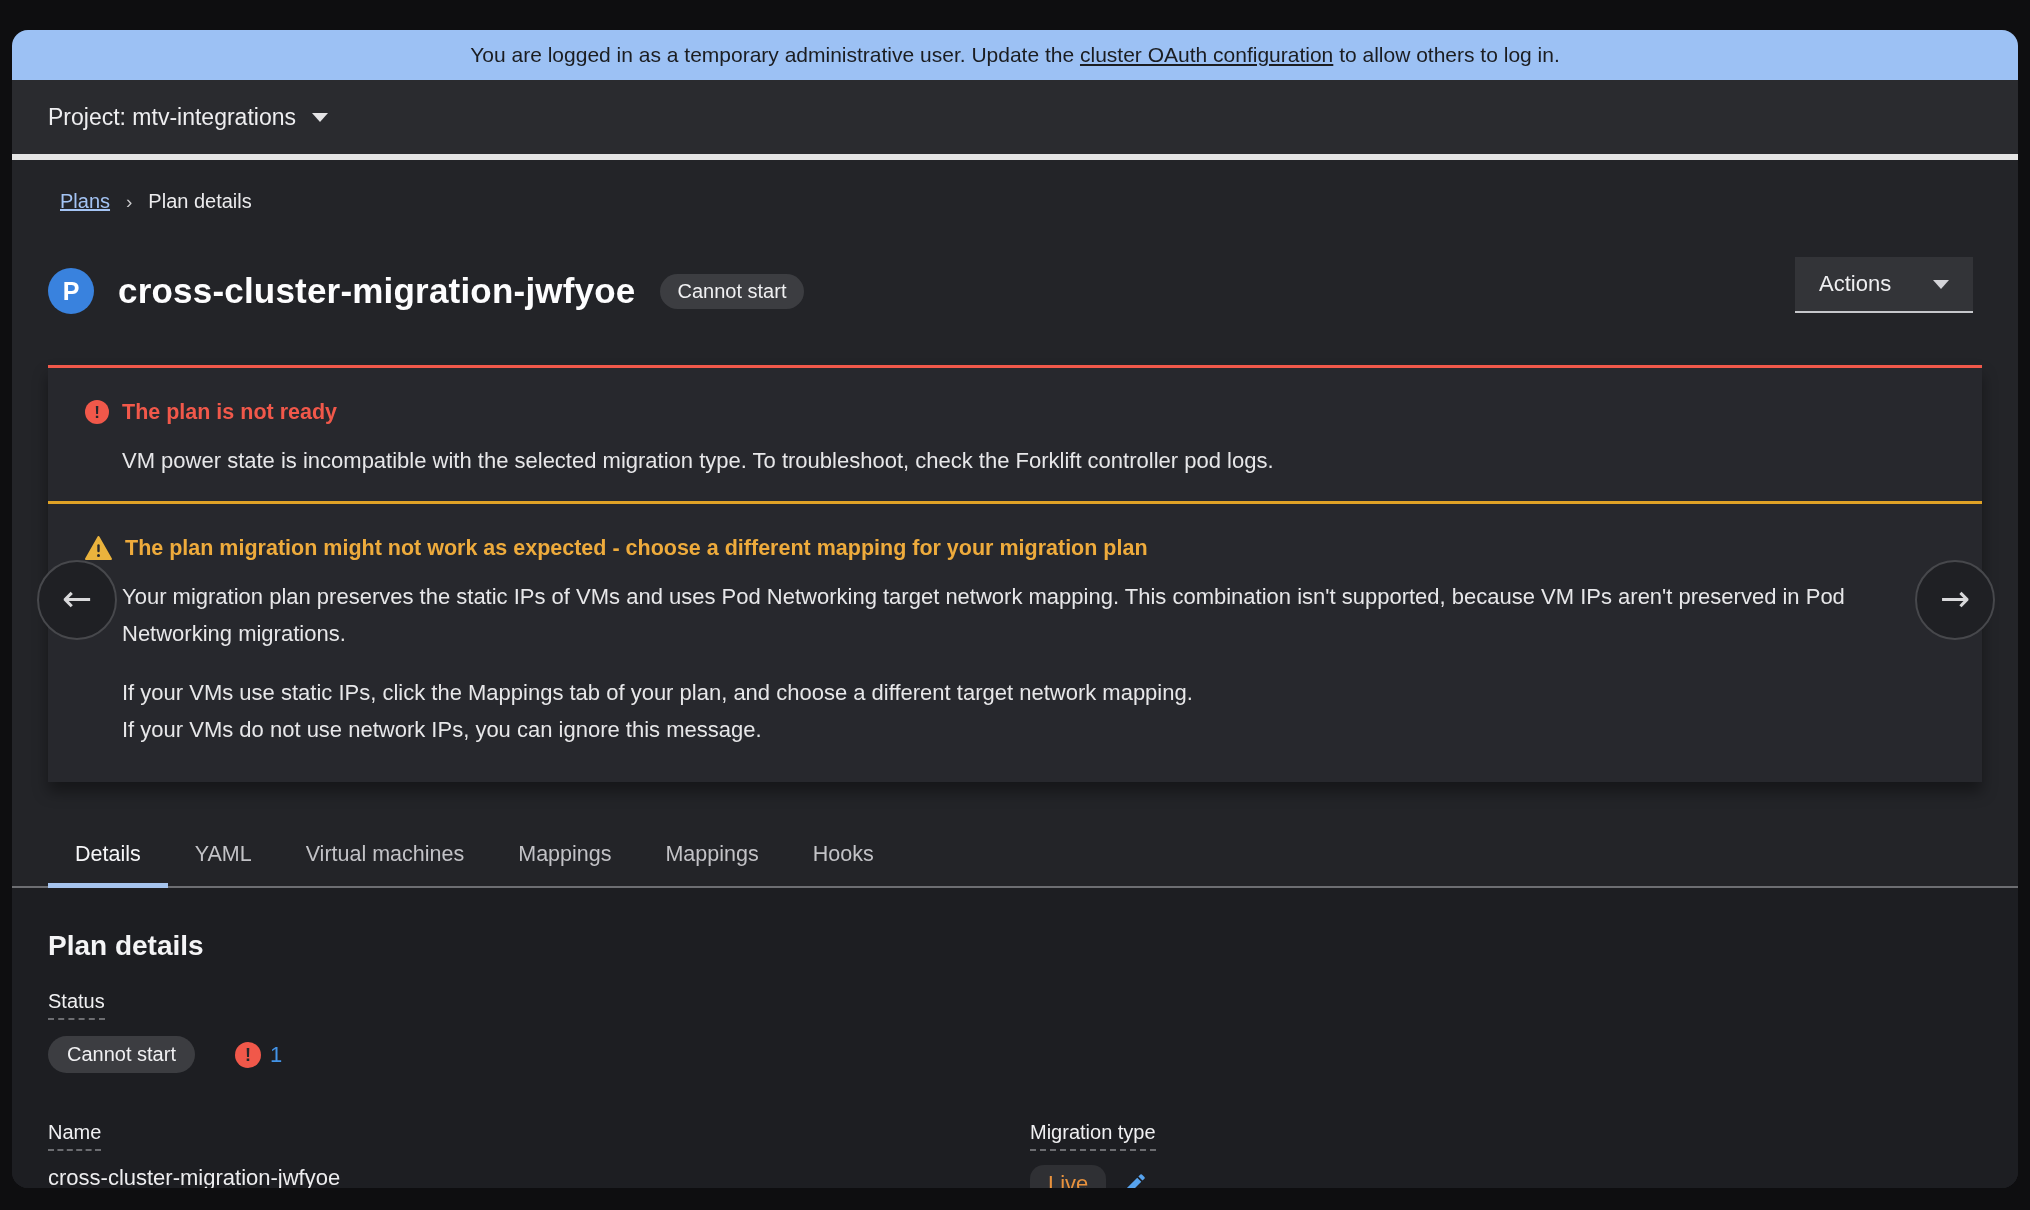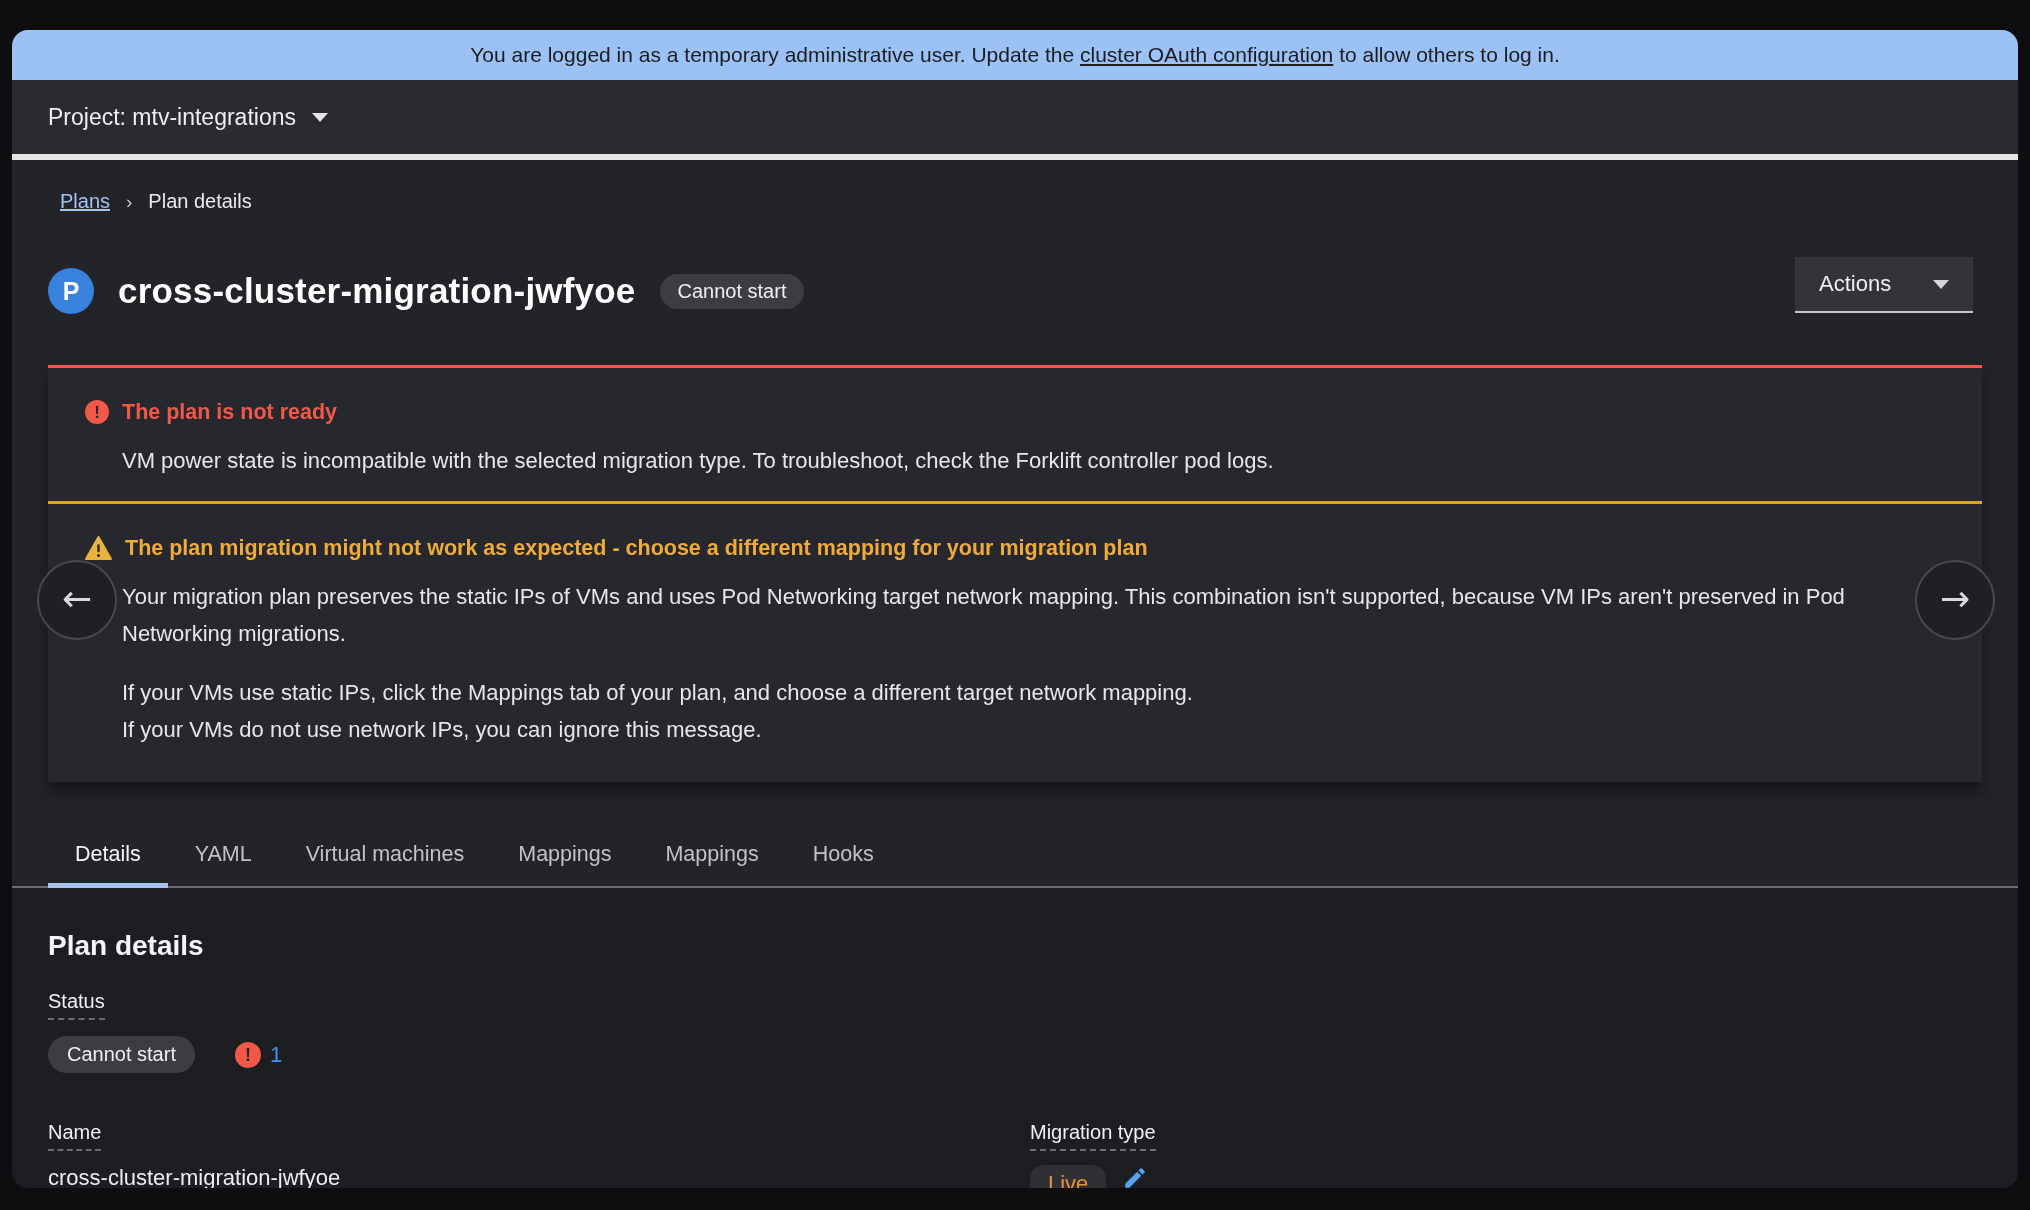--- a/index.html
+++ b/index.html
@@ -91,21 +91,21 @@
     border-bottom:2px dashed #6c6d71; padding-bottom:5px; cursor:help;text-align:right;
   }
   .status-label-wrap { margin-top:28px; }
   .status-row { margin-top:16px; display:flex; align-items:center; gap:40px; }
   .status-row .badge-pill { padding:7px 19px; }
   .err-group { display:flex; align-items:center; gap:9px; cursor:pointer; }
   .err-ico { width:26px; height:26px; font-size:18px; }
   .err-count { color:#4394e8; font-size:22px; }
   .dl-grid { display:grid; grid-template-columns:982px 1fr; margin-top:48px; }
   .dd-value { margin-top:14px; font-size:22px; color:#ededef; }
-  .live-row { display:flex; align-items:flex-start; gap:16px; margin-top:14px; }
+  .live-row { display:flex; align-items:center; gap:16px; margin-top:14px; }
   .live-pill { background:#2f3034; color:#e9923d; font-size:22px; padding:6px 18px; border-radius:14px; }
   .pencil-btn { background:none; border:none; padding:0; cursor:pointer; display:flex; }
 </style>
 </head>
 <body>
 
 <div class="window">
 
   <div class="banner">
     <span>You are logged in as a temporary administrative user. Update the </span><a>cluster OAuth configuration</a><span> to allow others to log in.</span>

